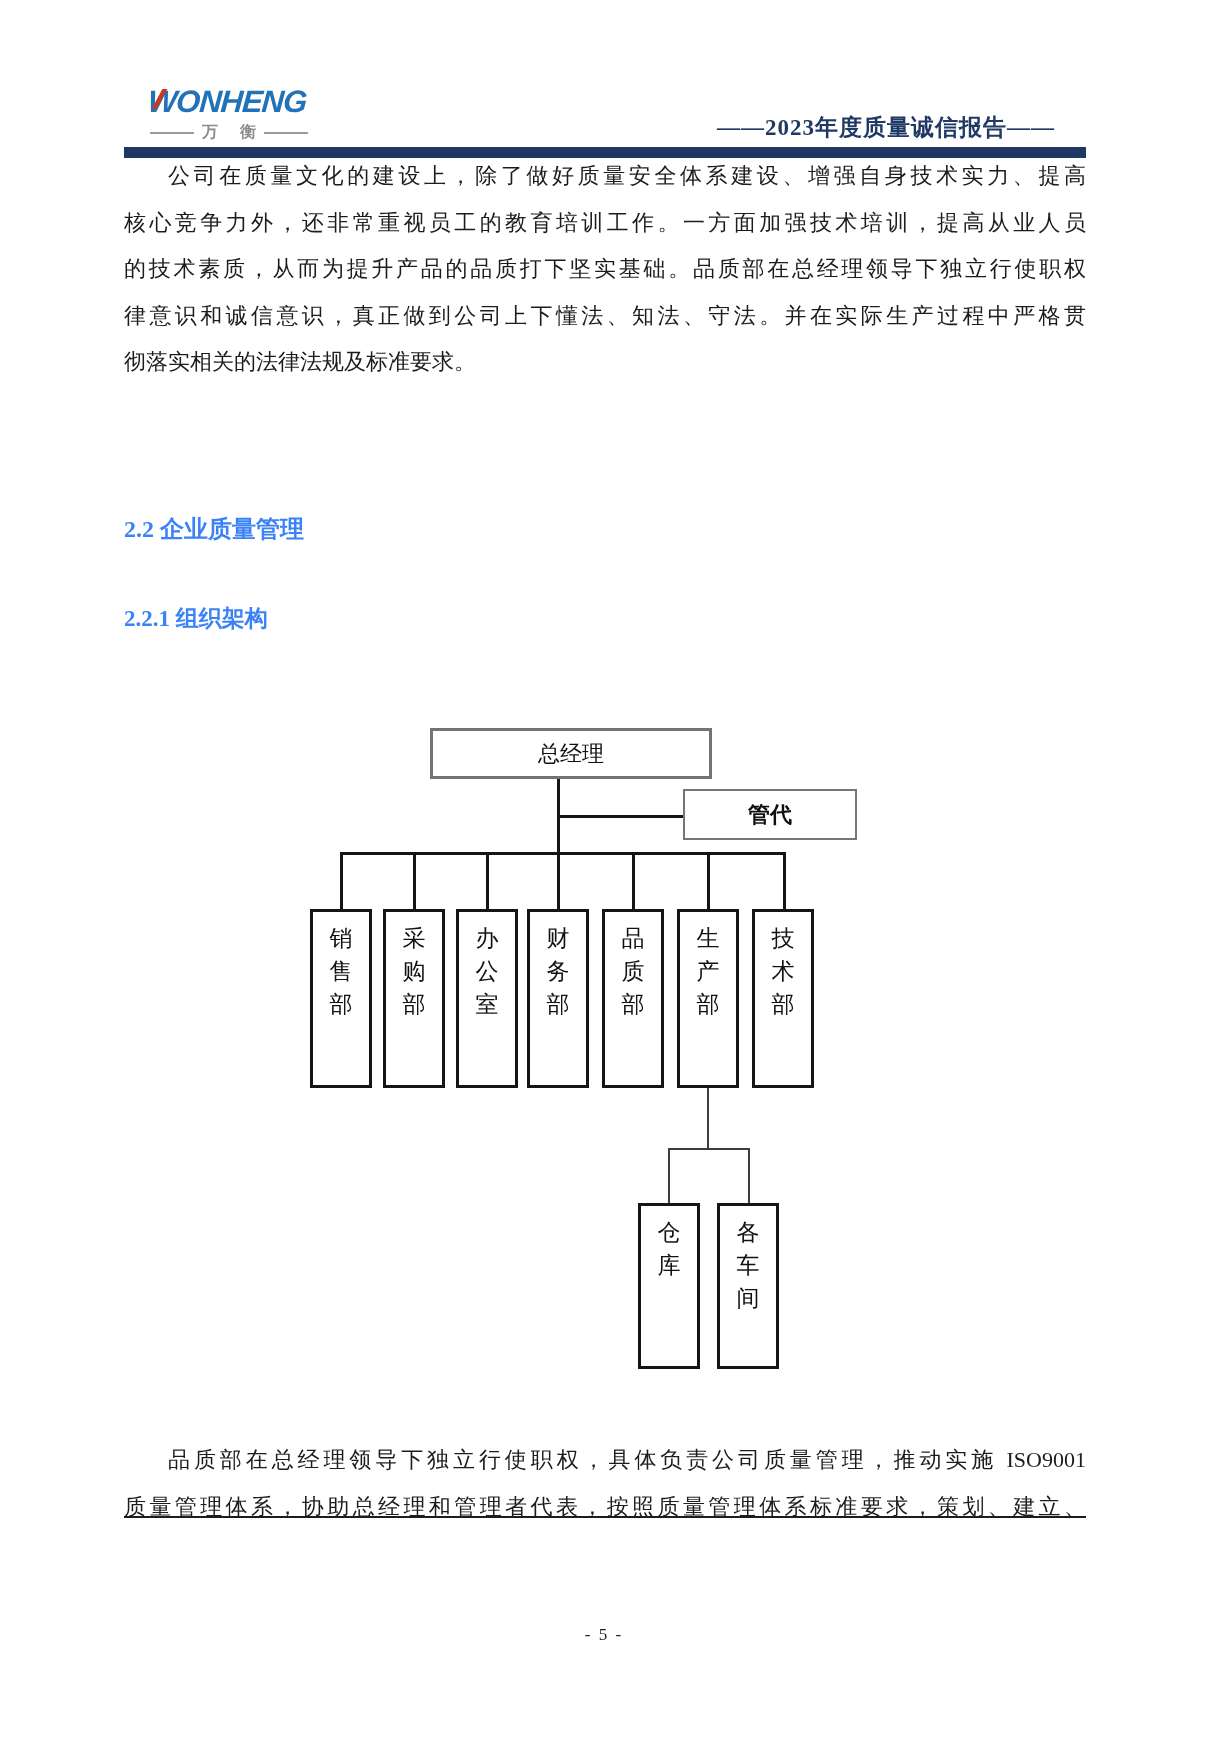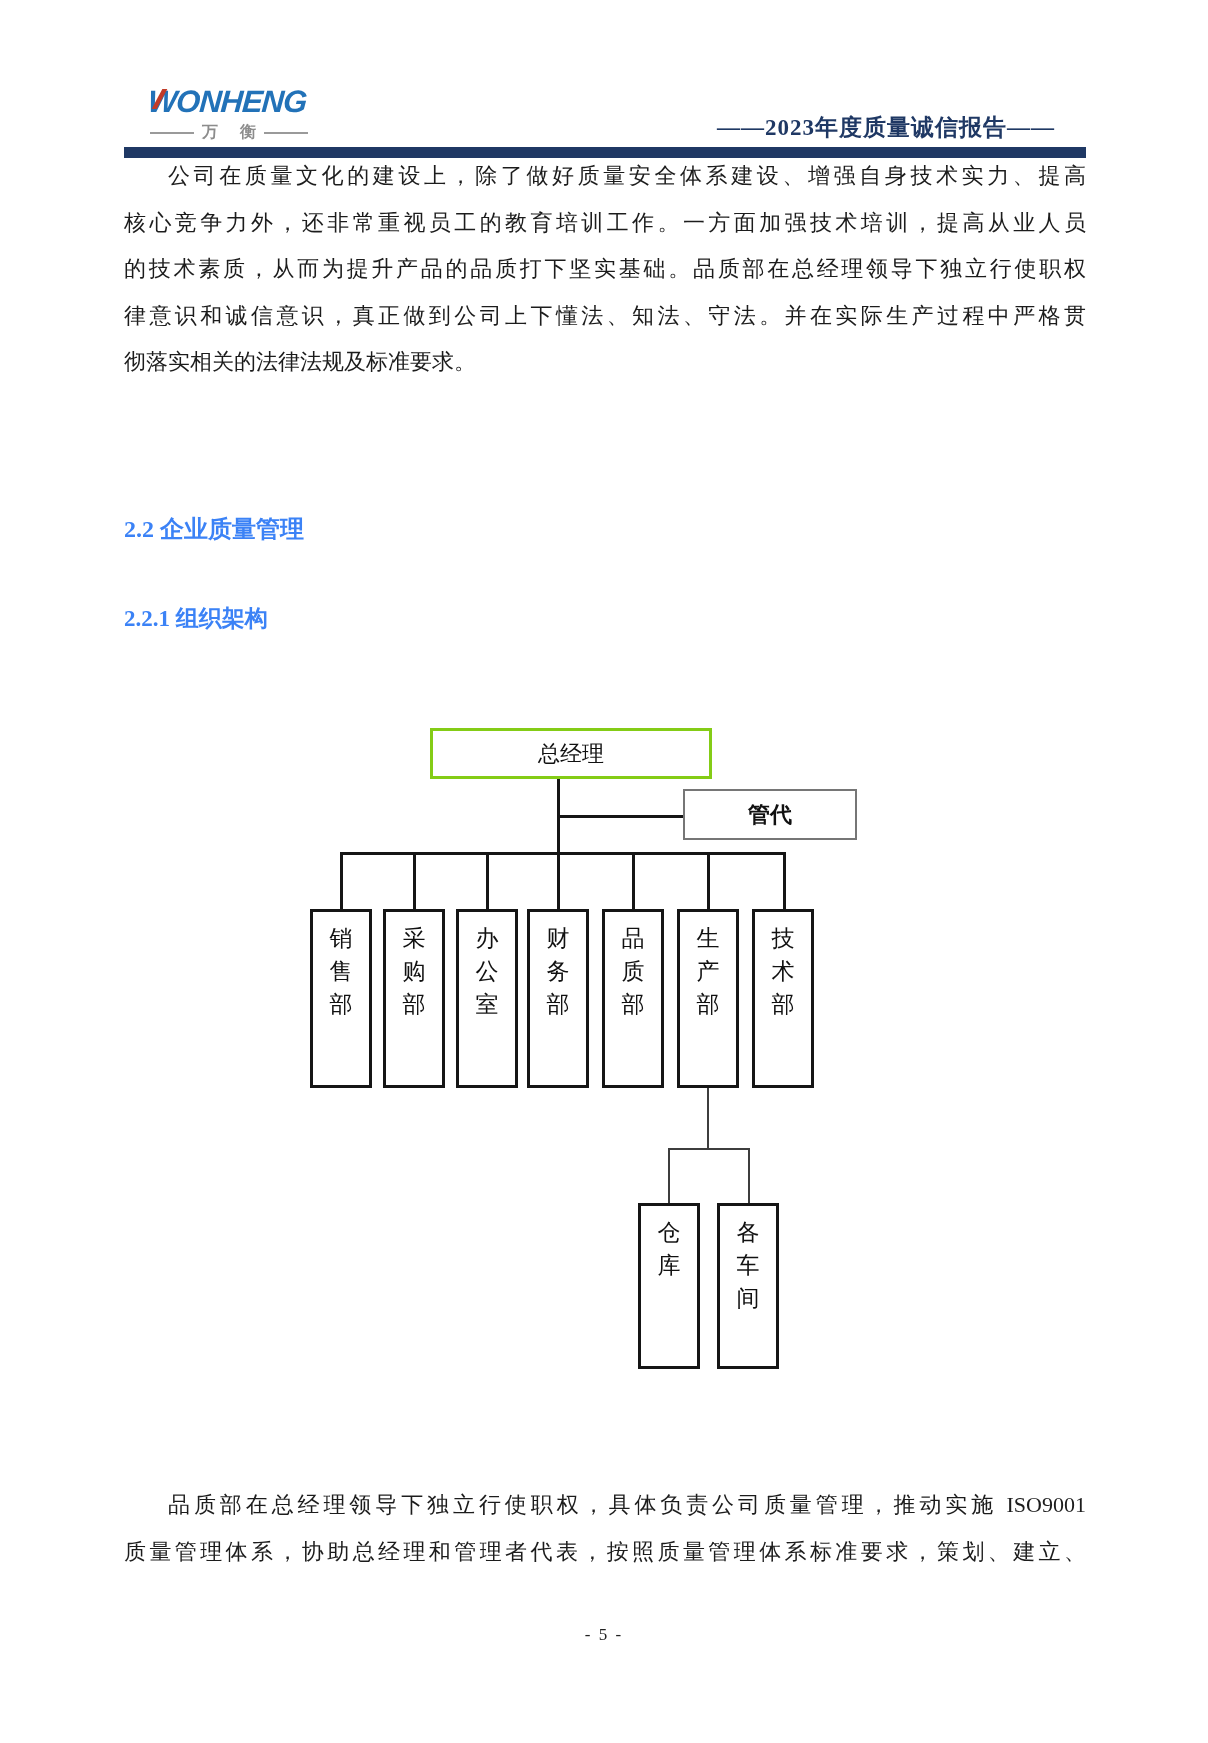--- a/index.html
+++ b/index.html
@@ -35,28 +35,28 @@
     font-size:23px;font-weight:600;color:#1F3864;
     letter-spacing:1px;white-space:nowrap;
   }
   .header-rule{background:#1F3864;}
 
   
   .para{width:962px;font-size:22px;line-height:46.5px;}
   .para .line{text-align:justify;text-align-last:justify;white-space:nowrap;}
   .para .line:first-child{text-indent:44px;}
   .para .line:last-child{text-align-last:left;white-space:normal;}
-  .para.cont .line:last-child{text-align-last:justify;white-space:nowrap;}
+  .para.cont .line:last-child{text-align-last:justify;white-space:nowrap;text-decoration:underline;}
   .heading{font-size:24px;font-weight:700;line-height:30px;color:#3b82f6;}
   .single{width:962px;font-size:22px;line-height:40px;text-indent:44px;}
 
   
   .node{
     box-sizing:border-box;
-    border:3px solid #84cc16;
+    border:3px solid #737373;
     background:#ffffff;
     display:flex;align-items:center;justify-content:center;
     font-size:22px;color:#111;
   }
   .node.rep{border:2px solid #767676;}
   .vnode{
     box-sizing:border-box;
     border:3px solid #151515;
     background:#ffffff;
     font-size:23px;color:#111;
@@ -171,20 +171,20 @@
         <div class="vchar">仓</div>
         <div class="vchar">库</div>
       </div>
     <div class="abs vnode" style="left:717px;top:1203px;width:62px;height:166px;">
         <div class="vchar">各</div>
         <div class="vchar">车</div>
         <div class="vchar">间</div>
       </div>
   </div>
 
-  <div class="abs para cont" style="left:124px;top:1482px;">
+  <div class="abs para cont" style="left:124px;top:1437px;">
       <div class="line">品质部在总经理领导下独立行使职权，具体负责公司质量管理，推动实施 ISO9001</div>
       <div class="line">质量管理体系，协助总经理和管理者代表，按照质量管理体系标准要求，策划、建立、</div>
     </div>
 
   <div class="abs footer" style="left:0;top:1625px;width:1208px;text-align:center;">- 5 -</div>
 
 </div>
 
 </body></html>

